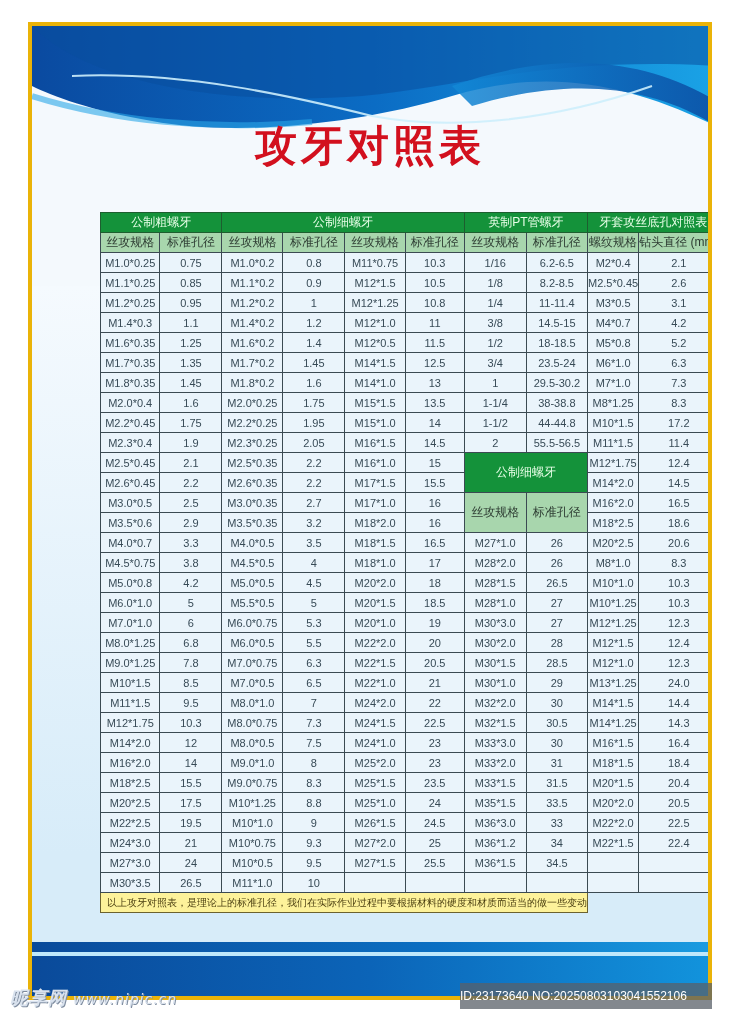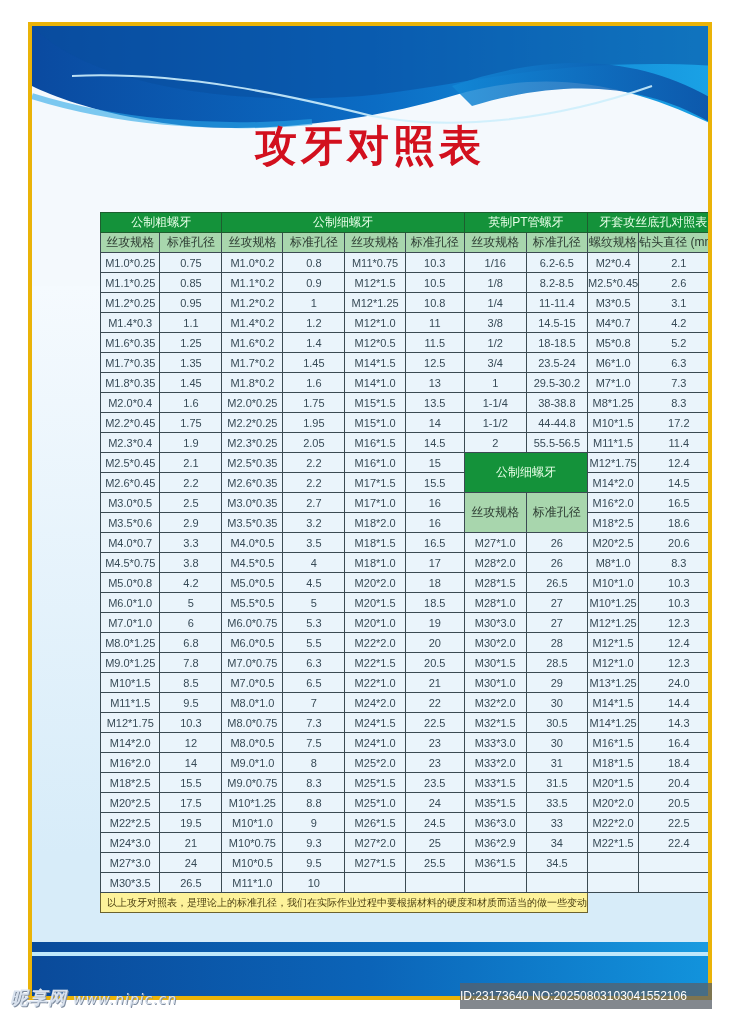--- a/index.html
+++ b/index.html
@@ -429,21 +429,21 @@
             <td>M22*2.0</td>
             <td>22.5</td>
           </tr>
           <tr>
             <td>M24*3.0</td>
             <td>21</td>
             <td>M10*0.75</td>
             <td>9.3</td>
             <td>M27*2.0</td>
             <td>25</td>
-            <td>M36*2.9</td>
+            <td>M36*1.2</td>
             <td>34</td>
             <td>M22*1.5</td>
             <td>22.4</td>
           </tr>
           <tr>
             <td>M27*3.0</td>
             <td>24</td>
             <td>M10*0.5</td>
             <td>9.5</td>
             <td>M27*1.5</td>

